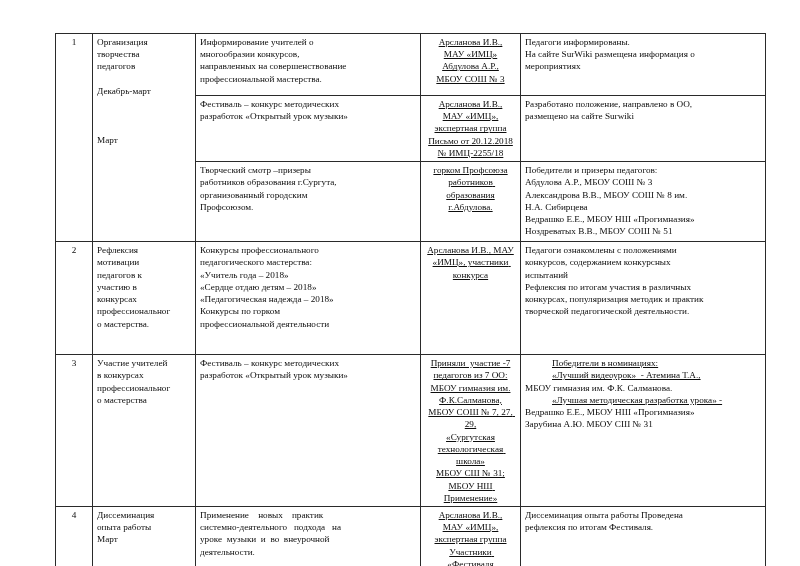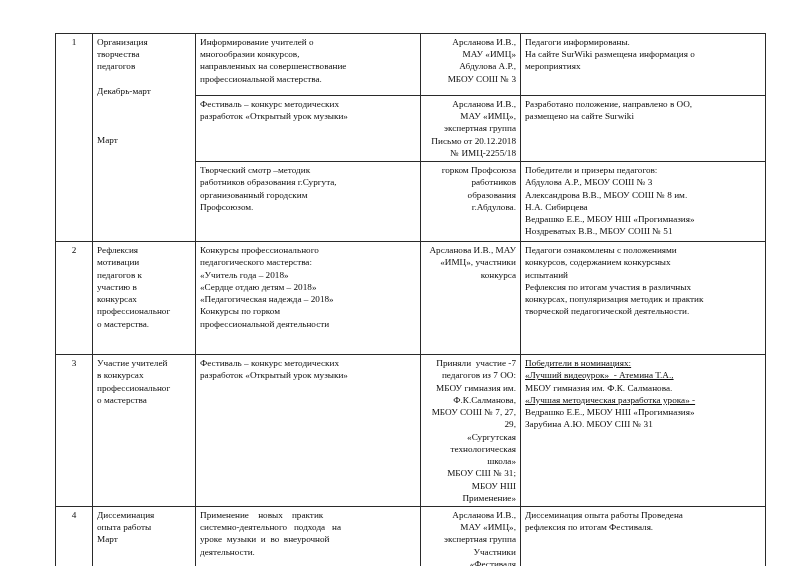--- a/index.html
+++ b/index.html
@@ -37,24 +37,24 @@
     padding: 2px 4px 2px 4px;
     box-sizing: border-box;
   }
   col.c-num   { width: 37px; }
   col.c-dir   { width: 103px; }
   col.c-act   { width: 225px; }
   col.c-resp  { width: 100px; }
   col.c-res   { width: 245px; }
 
   td.num { text-align: center; }
-  td.resp { text-align: right; }
+  td.resp { text-align: center; text-decoration: underline; }
   td.act-just { text-align: justify; text-align-last: left; }
   .ln { display: block; white-space: pre-wrap; }
-  .ln.u { text-decoration: underline; }
+  .ln.u { text-decoration: underline; margin-left: 27px; }
   .spacer-line { display: block; height: 1.33em; }
 
   
   #page::after {
     content: "";
     position: absolute;
     inset: 0;
     pointer-events: none;
   }
 </style>
@@ -115,21 +115,21 @@
             <span class="ln">Письмо от 20.12.2018</span>
             <span class="ln">№ ИМЦ-2255/18</span>
           </td>
           <td>
             <span class="ln">Разработано положение, направлено в ОО,</span>
             <span class="ln">размещено на сайте Surwiki</span>
           </td>
         </tr>
         <tr style="height: 80px;">
           <td>
-            <span class="ln">Творческий смотр –методик</span>
+            <span class="ln">Творческий смотр –призеры</span>
             <span class="ln">работников образования г.Сургута,</span>
             <span class="ln">организованный городским</span>
             <span class="ln">Профсоюзом.</span>
           </td>
           <td class="resp">
             <span class="ln">горком Профсоюза</span>
             <span class="ln">работников образования</span>
             <span class="ln">г.Абдулова.</span>
           </td>
           <td>

